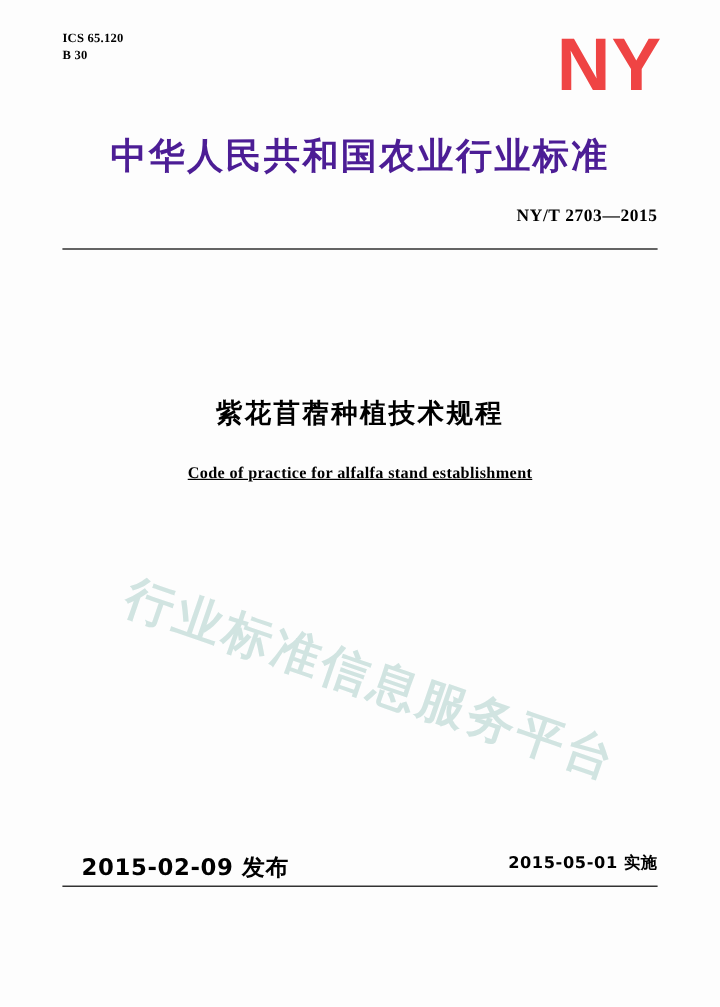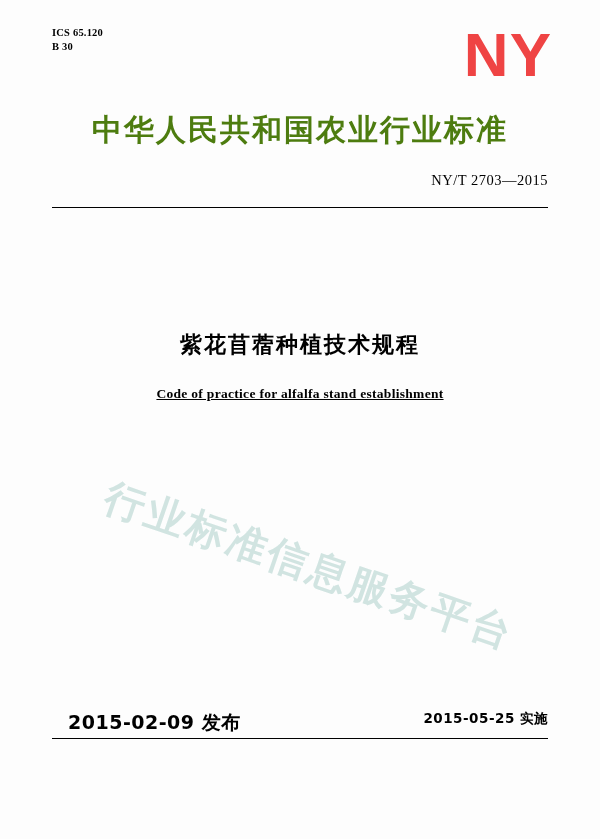--- a/index.html
+++ b/index.html
@@ -52,30 +52,30 @@
   .std-title {
     position: absolute;
     left: 0;
     right: 0;
     top: 110px;
     text-align: center;
     font-family: "DejaVu Sans", sans-serif;
     font-weight: bold;
     font-size: 30px;
     letter-spacing: 2px;
-    color: #4d7c0f;
+    color: #4c1d95;
   }
 
   
   .std-number {
     position: absolute;
     right: 52px;
     top: 172px;
     font-family: "Liberation Serif", serif;
-    font-weight: normal;
+    font-weight: bold;
     font-size: 14.5px;
     letter-spacing: 0.5px;
   }
 
   
   .rule-top {
     position: absolute;
     left: 52px;
     right: 52px;
     top: 207px;
@@ -191,18 +191,18 @@
   <div class="std-number">NY/T 2703—2015</div>
 
   <div class="rule-top"></div>
 
   <div class="doc-title-cn">紫花苜蓿种植技术规程</div>
   <div class="doc-title-en">Code of practice for alfalfa stand establishment</div>
 
   <div class="watermark">行业标准信息服务平台</div>
 
   <div class="date-issue">2015-02-09 发布</div>
-  <div class="date-impl">2015-05-25 实施</div>
+  <div class="date-impl">2015-05-01 实施</div>
 
   <div class="rule-bottom"></div>
 
 
 </div>
 
 </body></html>

